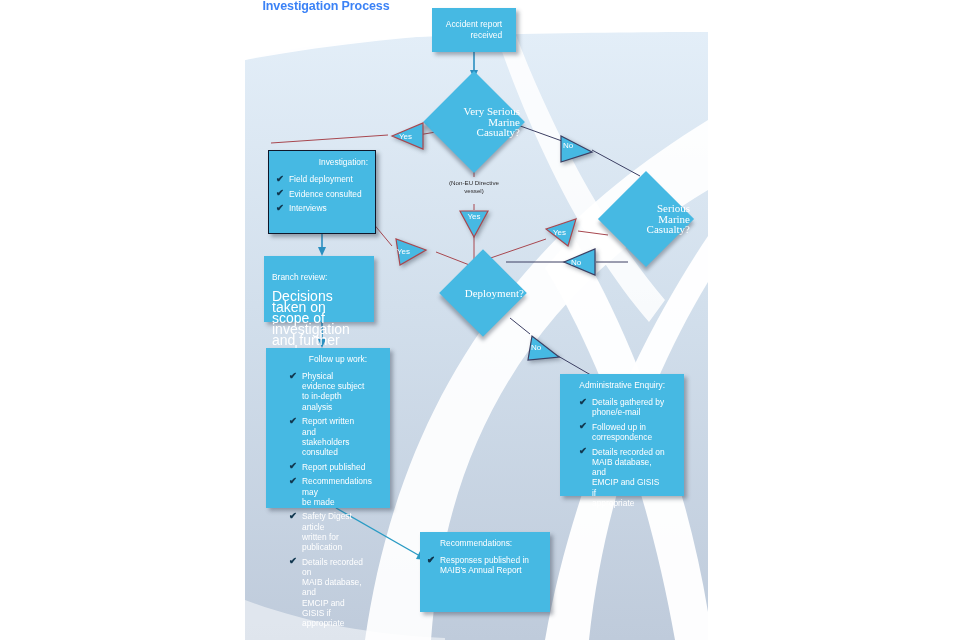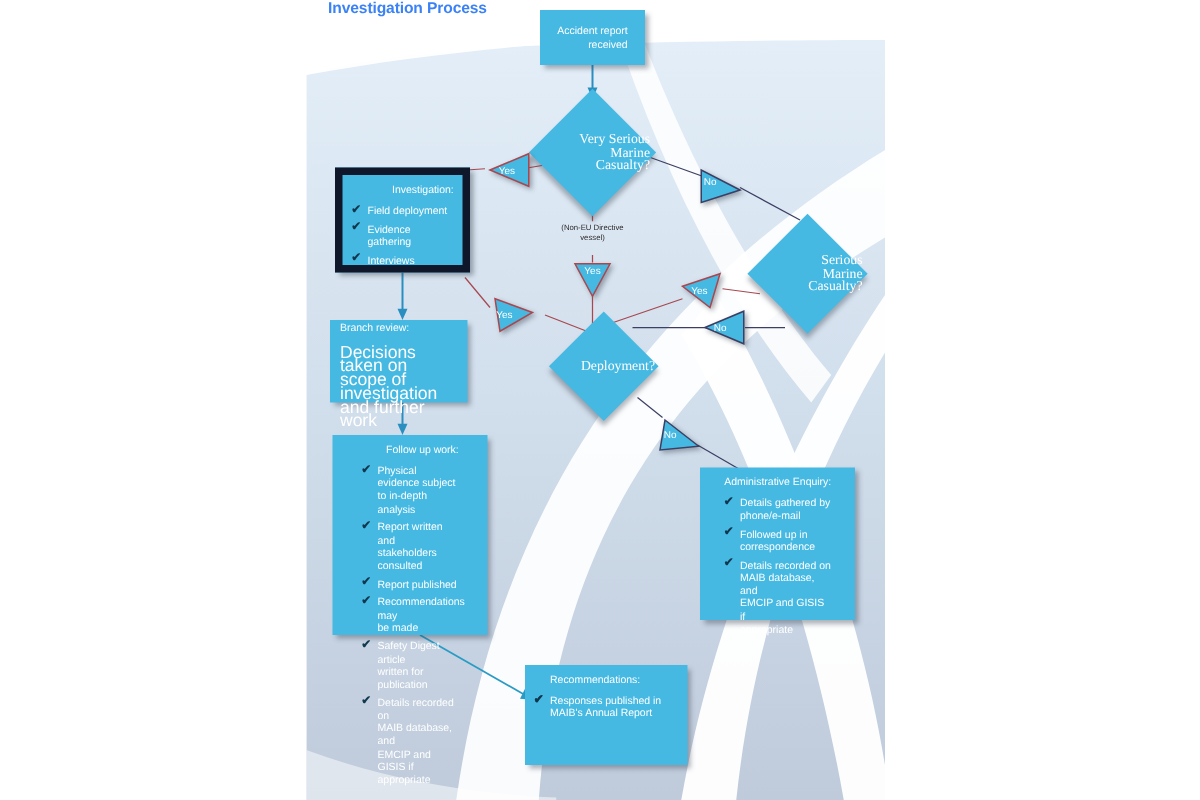--- a/index.html
+++ b/index.html
@@ -27,21 +27,21 @@
   .wires{position:absolute;left:0;top:0;width:960px;height:640px;}
 
   
   .node{position:absolute;box-sizing:border-box;}
 
   .pbox{
     background:#46b9e3;
     color:#ffffff;
     box-shadow:3px 3px 4px rgba(60,70,85,.42);
   }
-  .pbox.bordered{border:6px solid #0f172a;box-shadow:3px 3px 4px rgba(60,70,85,.45);}
+  .pbox.bordered{border:1px solid #0f172a;box-shadow:3px 3px 4px rgba(60,70,85,.45);margin-top:16px;}
 
   .btitle{font-size:8.4px;line-height:11px;color:#ffffff;}
   .bcenter{text-align:right;}
   .bleft{text-align:left;}
 
   ul.checks{list-style:none;margin:0;padding:0;}
   ul.checks li{
     position:relative;padding-left:13px;margin:0 0 4.5px 0;
     font-size:8.4px;line-height:10.2px;color:#ffffff;
   }
@@ -220,26 +220,26 @@
     <svg width="36" height="30">
         <polygon points="33,25 6,4 2,28" fill="#46b9e3" stroke="#3c3f63" stroke-width="1.2" style="filter:drop-shadow(2px 2px 2px rgba(60,70,85,.45))"></polygon>
       </svg>
     <div class="tlabel">No</div>
   </div>
 
   <div class="node pbox bordered" style="left:268px;top:134px;width:108px;height:84px;padding:6px 7px 6px 7px;">
     <div class="btitle bcenter" style="margin-bottom:6px;">Investigation:</div>
     <ul class="checks">
         <li><span class="tick">✔</span><span>Field deployment</span></li>
-        <li><span class="tick">✔</span><span>Evidence gathering</span></li>
+        <li><span class="tick">✔</span><span>Evidence consulted</span></li>
         <li><span class="tick">✔</span><span>Interviews</span></li>
       </ul>
   </div>
 
-  <div class="node pbox" style="left:264px;top:256px;width:110px;height:66px;padding:1px 8px;">
+  <div class="node pbox" style="left:264px;top:256px;width:110px;height:66px;padding:16px 8px;">
     <div class="btitle bleft" style="margin-bottom:8px;">Branch review:</div>
     <div class="plain-lines">
         <p>Decisions taken on</p>
         <p>scope of investigation</p>
         <p>and further work</p>
       </div>
   </div>
 
   <div class="node pbox" style="left:266px;top:348px;width:124px;height:160px;padding:6px 23px;">
     <div class="btitle bcenter" style="margin-bottom:6px;">Follow up work:</div>

